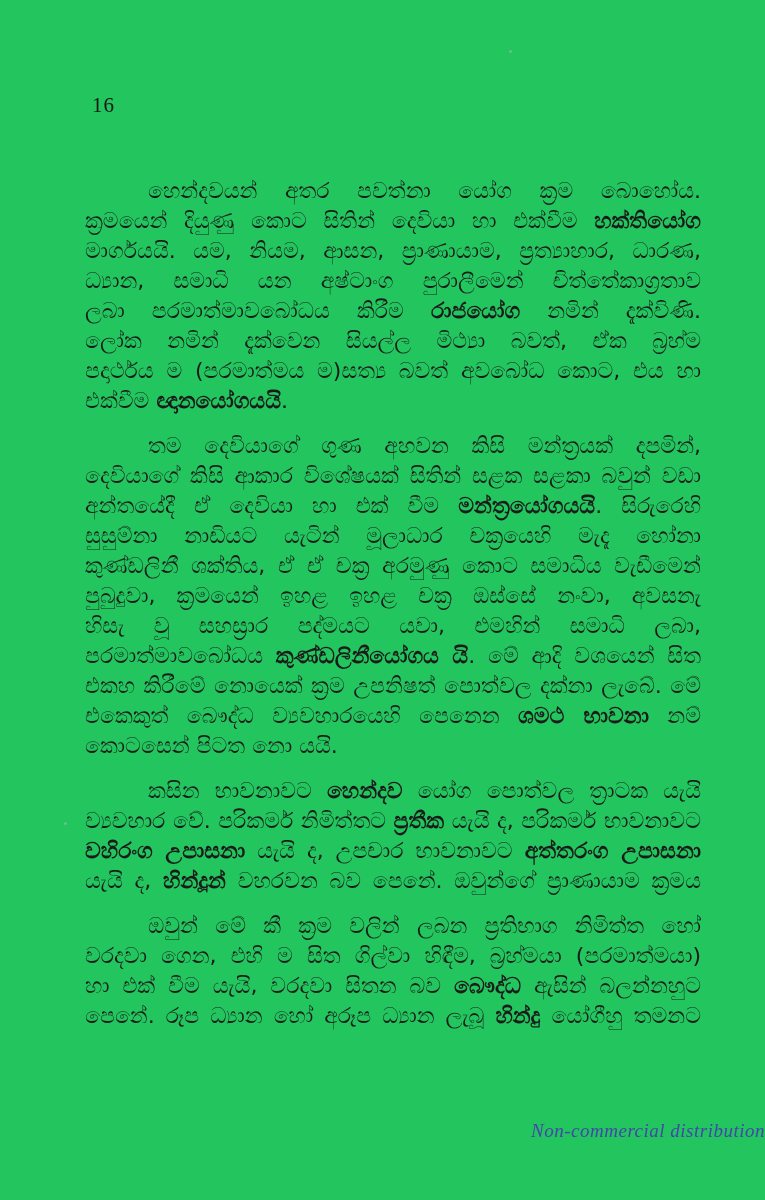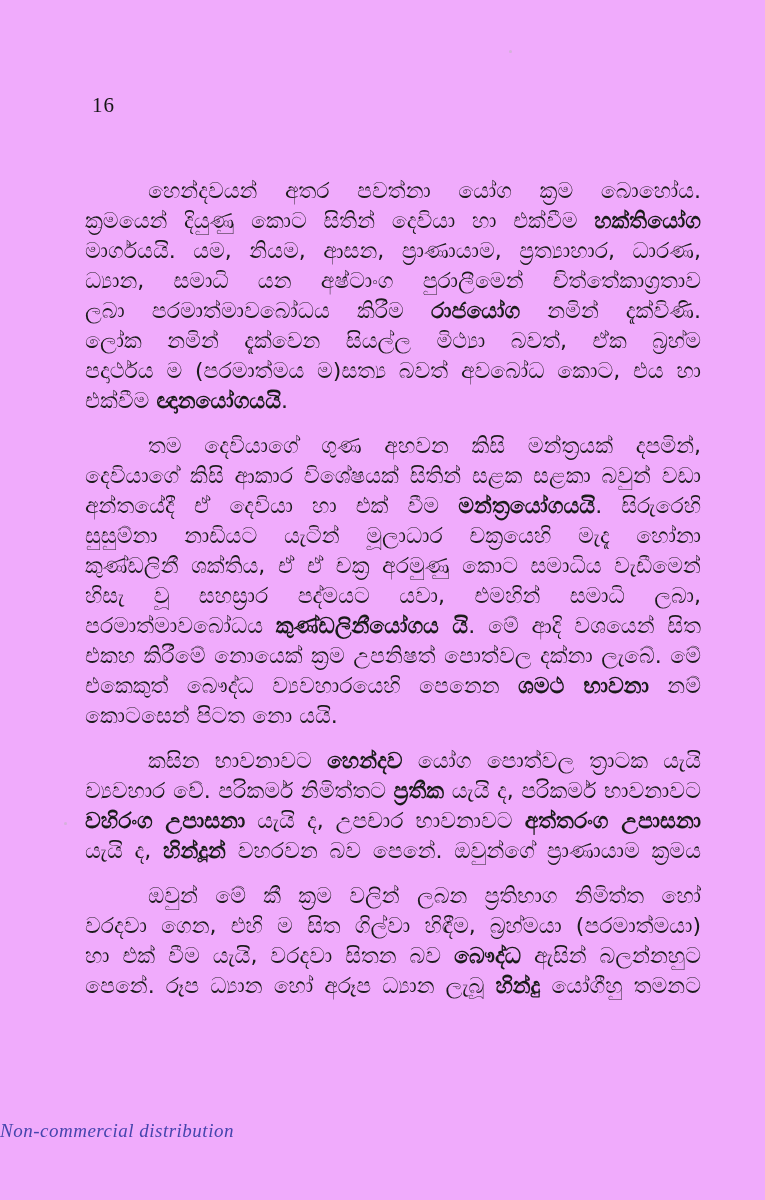--- a/index.html
+++ b/index.html
@@ -48,56 +48,57 @@
     text-align-last: left;
   }
   .bold {
     font-weight: bold;
   }
   .footer {
     position: absolute;
     left: 0;
     top: 1120px;
     width: 100%;
-    text-align: left;
+    text-align: right;
     font-family: "Liberation Serif", serif;
     font-style: italic;
     font-size: 19px;
     letter-spacing: 0.5px;
   }
   .speck {
     position: absolute;
     background: #b9b9b9;
     border-radius: 50%;
     opacity: 0.5;
   }
 </style>
 </head>
 <body>
 
-<div id="page" style="background: #f0abfc; color: rgb(27, 27, 27);">
+<div id="page" style="background: #22c55e; color: rgb(27, 27, 27);">
   <div class="page-number">16</div>
 
   <div class="text-block">
       <div class="paragraph">
         <div class="line indent"><span>හෙන්දවයන් අතර පවත්නා යෝග ක්‍රම බොහෝය.</span></div>
         <div class="line"><span>ක්‍රමයෙන් දියුණු කොට සිතින් දෙවියා හා එක්වීම </span><span class="bold">හක්තියෝග</span></div>
         <div class="line"><span>මාර්ගයයි.  යම, නියම, ආසන, ප්‍රාණායාම, ප්‍රත්‍යාහාර, ධාරණ,</span></div>
         <div class="line"><span>ධ්‍යාන, සමාධි යන අෂ්ටාංග පුරාලීමෙන් චිත්තේකාග්‍රතාව</span></div>
         <div class="line"><span>ලබා පරමාත්මාවබෝධය කිරීම </span><span class="bold">රාජයෝග</span><span> නමින් දැක්විණි.</span></div>
         <div class="line"><span>ලෝක නමින් දැක්වෙන සියල්ල මිථ්‍යා බවත්, ඒක බ්‍රහ්ම</span></div>
         <div class="line"><span>පදාර්ථය ම (පරමාත්මය ම)සත්‍ය බවත් අවබෝධ කොට, එය හා</span></div>
         <div class="line last"><span>එක්වීම </span><span class="bold">ඥානයෝගයයි</span><span>.</span></div>
       </div>
       <div class="paragraph">
         <div class="line indent"><span>තම දෙවියාගේ ගුණ අහවන කිසි මන්ත්‍රයක් දපමින්,</span></div>
         <div class="line"><span>දෙවියාගේ කිසි ආකාර විශේෂයක් සිතින් සළක සළකා බවුන් වඩා</span></div>
         <div class="line"><span>අන්තයේදී ඒ දෙවියා හා එක් වීම </span><span class="bold">මන්ත්‍රයෝගයයි</span><span>.  සිරුරෙහි</span></div>
         <div class="line"><span>සුසුම්නා නාඩියට යැටින් මූලාධාර චක්‍රයෙහි මැදැ හෝනා</span></div>
         <div class="line"><span>කුණ්ඩලිනී ශක්තිය, ඒ ඒ චක්‍ර අරමුණු කොට සමාධිය වැඩීමෙන්</span></div>
+        <div class="line"><span>පුබුදුවා, ක්‍රමයෙන් ඉහළ ඉහළ චක්‍ර ඔස්සේ නංවා, අවසනැ</span></div>
         <div class="line"><span>හිසැ වූ සහස්‍රාර පද්මයට යවා, එමහින් සමාධි ලබා,</span></div>
         <div class="line"><span>පරමාත්මාවබෝධය </span><span class="bold">කුණ්ඩලිනීයෝගය යි</span><span>.  මේ ආදි වශයෙන් සිත</span></div>
         <div class="line"><span>එකහ කිරීමේ නොයෙක් ක්‍රම උපනිෂත් පොත්වල දක්නා ලැබේ.  මේ</span></div>
         <div class="line"><span>එකෙකුත් බෞද්ධ ව්‍යවහාරයෙහි පෙනෙන </span><span class="bold">ශමථ භාවනා</span><span> නම්</span></div>
         <div class="line last"><span>කොටසෙන් පිටත නො යයි.</span></div>
       </div>
       <div class="paragraph">
         <div class="line indent"><span>කසින භාවනාවට </span><span class="bold">හෙන්දව</span><span> යෝග පොත්වල ත්‍රාටක යැයි</span></div>
         <div class="line"><span>ව්‍යවහාර වේ. පරිකර්ම නිමිත්තට </span><span class="bold">ප්‍රතීක</span><span> යැයි ද, පරිකර්ම භාවනාවට</span></div>
         <div class="line"><span class="bold">වහිරංග උපාසනා</span><span> යැයි ද, උපචාර භාවනාවට </span><span class="bold">අත්තරංග උපාසනා</span></div>

